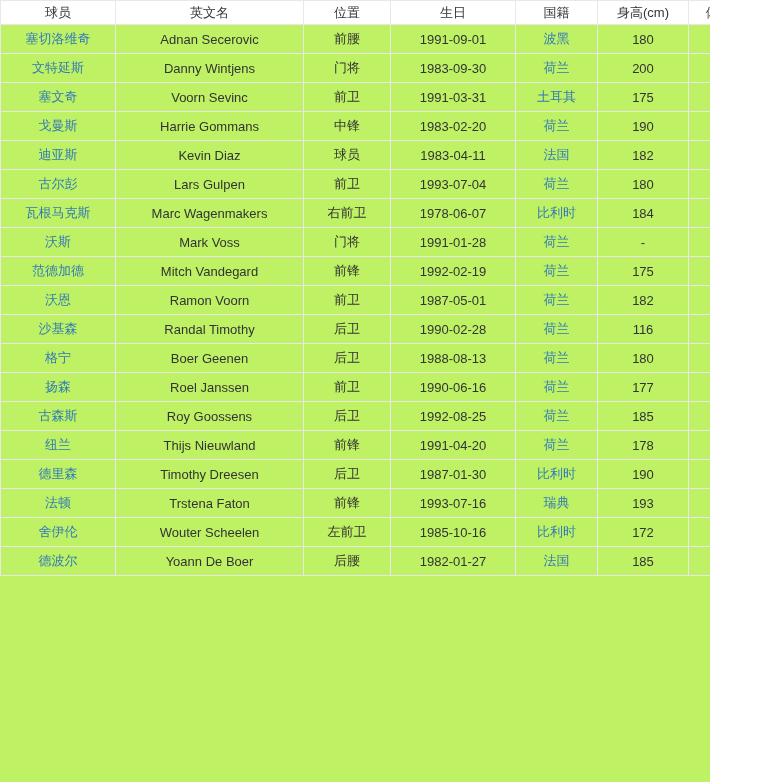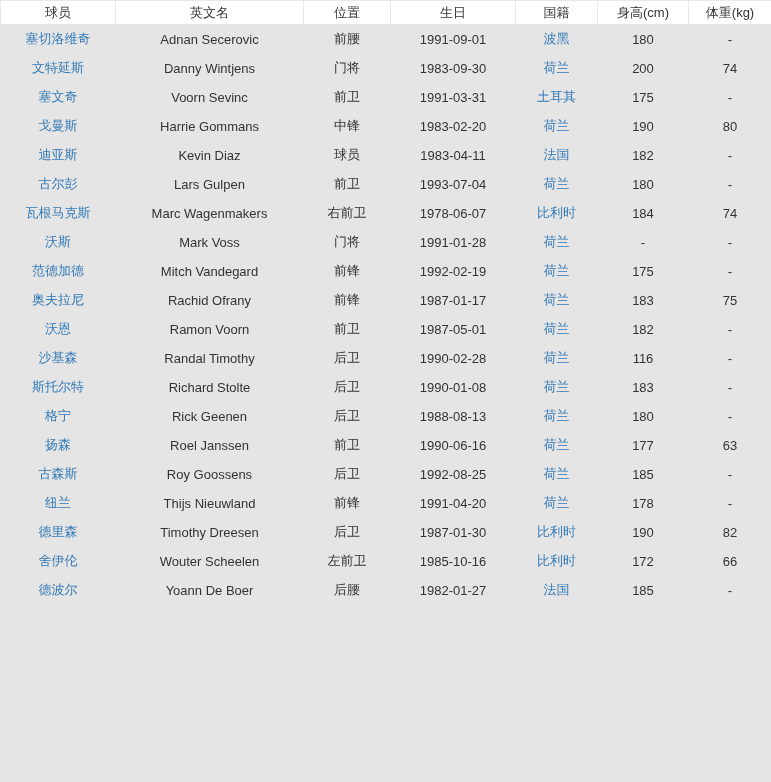--- a/index.html
+++ b/index.html
@@ -5,23 +5,23 @@
   * { box-sizing: border-box; }
   html, body {
     margin: 0;
     padding: 0;
     background: #ffffff;
     font-family: "Liberation Sans", "DejaVu Sans", sans-serif;
     font-size: 13px;
     color: #333333;
   }
   .page {
-    width: 771px;
+    width: 710px;
     height: 782px;
-    background: #e5e5e5;
+    background: #bef264;
     overflow: hidden;
   }
   table.players {
     width: 771px;
     border-collapse: collapse;
     table-layout: fixed;
   }
   table.players col.c0 { width: 115px; }
   table.players col.c1 { width: 188px; }
   table.players col.c2 { width: 87px; }
@@ -155,58 +155,40 @@
         <tr>
           <td><a class="link">范德加德</a></td>
           <td>Mitch Vandegard</td>
           <td>前锋</td>
           <td>1992-02-19</td>
           <td><a class="link">荷兰</a></td>
           <td>175</td>
           <td>-</td>
         </tr>
         <tr>
-          <td><a class="link">奥夫拉尼</a></td>
-          <td>Rachid Ofrany</td>
-          <td>前锋</td>
-          <td>1987-01-17</td>
-          <td><a class="link">荷兰</a></td>
-          <td>183</td>
-          <td>75</td>
-        </tr>
-        <tr>
           <td><a class="link">沃恩</a></td>
           <td>Ramon Voorn</td>
           <td>前卫</td>
           <td>1987-05-01</td>
           <td><a class="link">荷兰</a></td>
           <td>182</td>
           <td>-</td>
         </tr>
         <tr>
           <td><a class="link">沙基森</a></td>
           <td>Randal Timothy</td>
           <td>后卫</td>
           <td>1990-02-28</td>
           <td><a class="link">荷兰</a></td>
           <td>116</td>
           <td>-</td>
         </tr>
         <tr>
-          <td><a class="link">斯托尔特</a></td>
-          <td>Richard Stolte</td>
-          <td>后卫</td>
-          <td>1990-01-08</td>
-          <td><a class="link">荷兰</a></td>
-          <td>183</td>
-          <td>-</td>
-        </tr>
-        <tr>
           <td><a class="link">格宁</a></td>
-          <td>Rick Geenen</td>
+          <td>Boer Geenen</td>
           <td>后卫</td>
           <td>1988-08-13</td>
           <td><a class="link">荷兰</a></td>
           <td>180</td>
           <td>-</td>
         </tr>
         <tr>
           <td><a class="link">扬森</a></td>
           <td>Roel Janssen</td>
           <td>前卫</td>
@@ -234,20 +216,29 @@
           <td>-</td>
         </tr>
         <tr>
           <td><a class="link">德里森</a></td>
           <td>Timothy Dreesen</td>
           <td>后卫</td>
           <td>1987-01-30</td>
           <td><a class="link">比利时</a></td>
           <td>190</td>
           <td>82</td>
+        </tr>
+        <tr>
+          <td><a class="link">法顿</a></td>
+          <td>Trstena Faton</td>
+          <td>前锋</td>
+          <td>1993-07-16</td>
+          <td><a class="link">瑞典</a></td>
+          <td>193</td>
+          <td>-</td>
         </tr>
         <tr>
           <td><a class="link">舍伊伦</a></td>
           <td>Wouter Scheelen</td>
           <td>左前卫</td>
           <td>1985-10-16</td>
           <td><a class="link">比利时</a></td>
           <td>172</td>
           <td>66</td>
         </tr>

